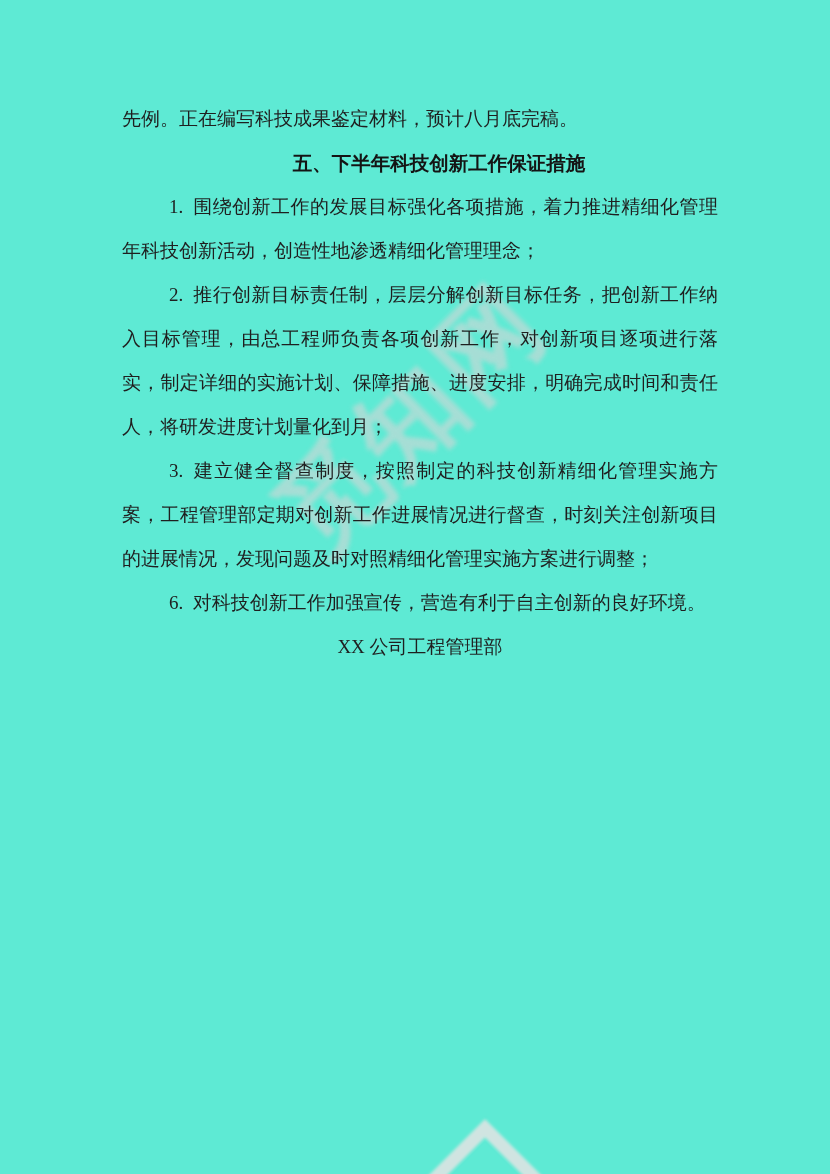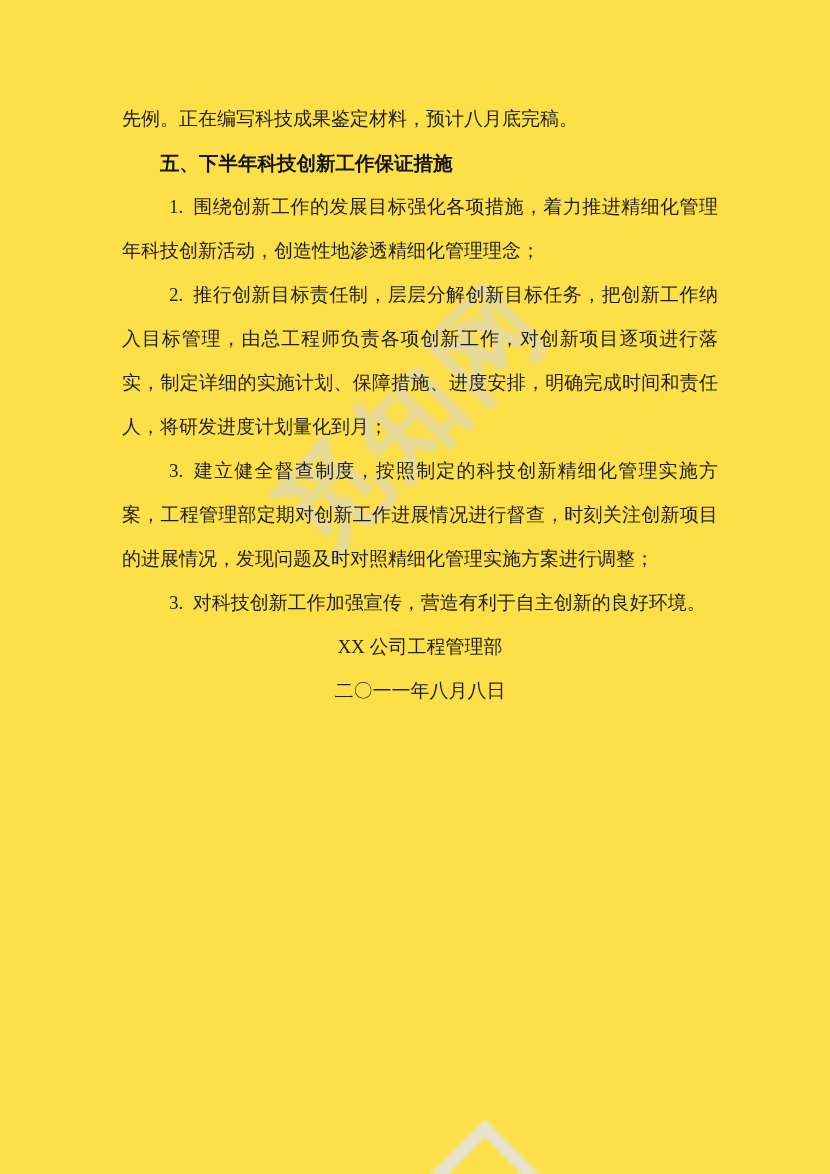--- a/index.html
+++ b/index.html
@@ -10,21 +10,21 @@
   body {
     width: 830px;
     height: 1174px;
     position: relative;
     overflow: hidden;
     font-family: "Liberation Serif", "DejaVu Serif", serif;
   }
   .page {
     position: absolute;
     inset: 0;
-    background: #fde047;
+    background: #5eead4;
   }
   
   .wm-center {
     position: absolute;
     left: 412px;
     top: 420px;
     transform: translate(-50%, -50%) rotate(-45deg);
     font-family: "Liberation Sans", "DejaVu Sans", sans-serif;
     font-weight: 700;
     font-size: 104px;
@@ -76,21 +76,21 @@
   }
   .content p.indent {
     text-indent: 47px;
   }
   .content p.heading {
     font-family: "Liberation Sans", "DejaVu Sans", sans-serif;
     font-weight: 700;
     font-size: 19.5px;
     color: #141414;
     text-indent: 38px;
-    text-align: left;
+    text-align: center;
   }
   .content p.sig,
   .content p.date {
     text-align: center;
   }
 </style>
 </head>
 <body>
 
 <div class="page">
@@ -100,18 +100,17 @@
   <div class="wm-badge">
     <span>觅</span>
   </div>
 
   <div class="content">
     <p class="body">先例。正在编写科技成果鉴定材料，预计八月底完稿。</p>
     <p class="heading">五、下半年科技创新工作保证措施</p>
     <p class="body indent">1. 围绕创新工作的发展目标强化各项措施，着力推进精细化管理年科技创新活动，创造性地渗透精细化管理理念；</p>
     <p class="body indent">2. 推行创新目标责任制，层层分解创新目标任务，把创新工作纳入目标管理，由总工程师负责各项创新工作，对创新项目逐项进行落实，制定详细的实施计划、保障措施、进度安排，明确完成时间和责任人，将研发进度计划量化到月；</p>
     <p class="body indent">3. 建立健全督查制度，按照制定的科技创新精细化管理实施方案，工程管理部定期对创新工作进展情况进行督查，时刻关注创新项目的进展情况，发现问题及时对照精细化管理实施方案进行调整；</p>
-    <p class="body indent">3. 对科技创新工作加强宣传，营造有利于自主创新的良好环境。</p>
+    <p class="body indent">6. 对科技创新工作加强宣传，营造有利于自主创新的良好环境。</p>
     <p class="sig">XX 公司工程管理部</p>
-    <p class="date">二〇一一年八月八日</p>
   </div>
 
 </div>
 
 </body></html>

